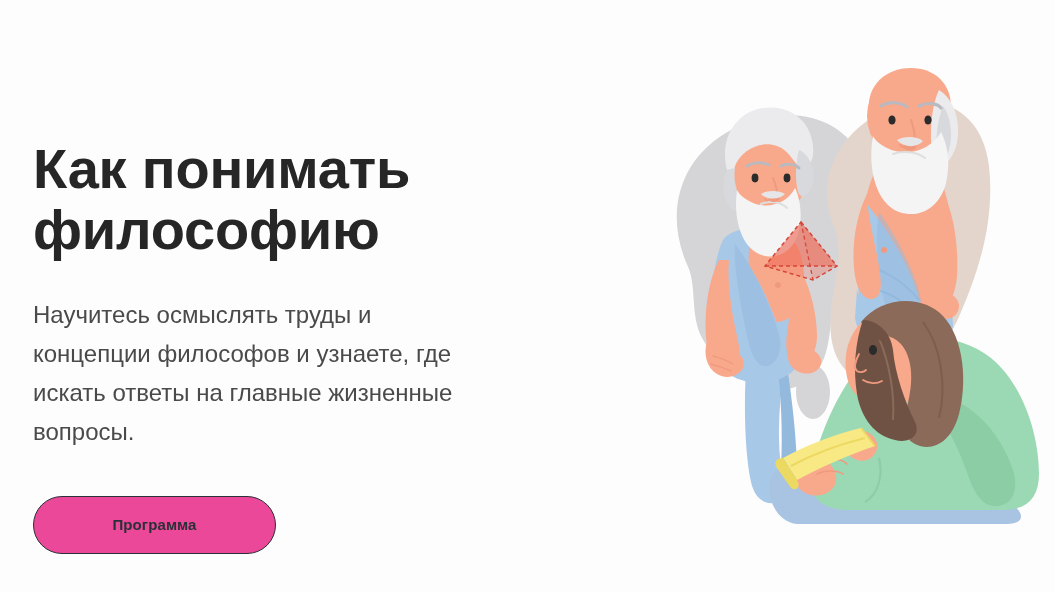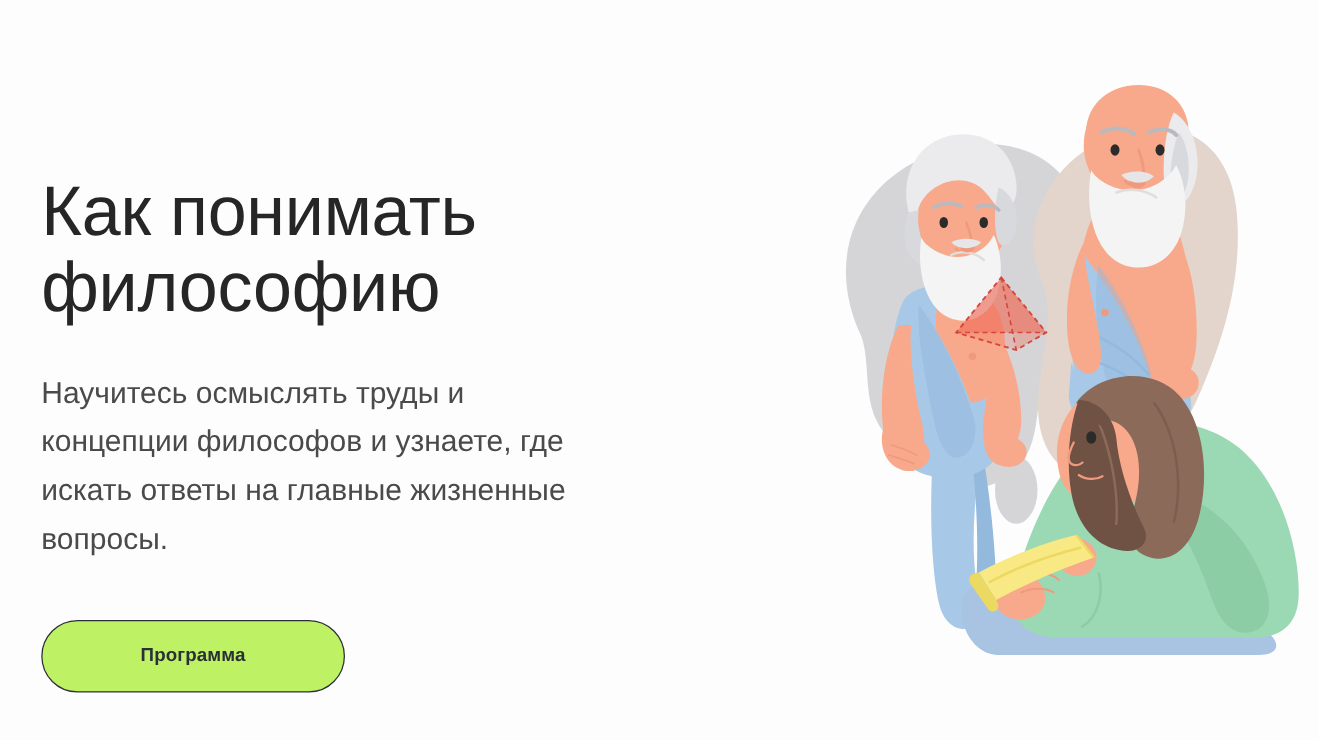--- a/index.html
+++ b/index.html
@@ -17,21 +17,21 @@
   .hero-copy{
     width:640px;
     padding-left:33px;
     padding-top:138px;
     box-sizing:border-box;
   }
   .hero-title{
     margin:0;
     font-size:56px;
     line-height:1.09;
-    font-weight:400;
+    font-weight:700;
     letter-spacing:-0.2px;
     color:#262626;
     max-width:460px;
   }
   .hero-sub{
     margin:36px 0 0 0;
     font-size:24px;
     line-height:1.62;
     font-weight:400;
     color:#4a4a4a;
@@ -57,21 +57,21 @@
     box-sizing:border-box;
     padding:0 24px;
     height:58px;
     letter-spacing:0.1px;
   }
   .btn-primary{
     background:#aecbe8;
     min-width:238px;
   }
   .btn-secondary{
-    background:#bef264;
+    background:#ec4899;
     border:1.6px solid #2b3038;
     min-width:243px;
   }
   .hero-art{
     position:absolute;
     right:8px;
     top:54px;
     width:420px;
     height:480px;
   }

